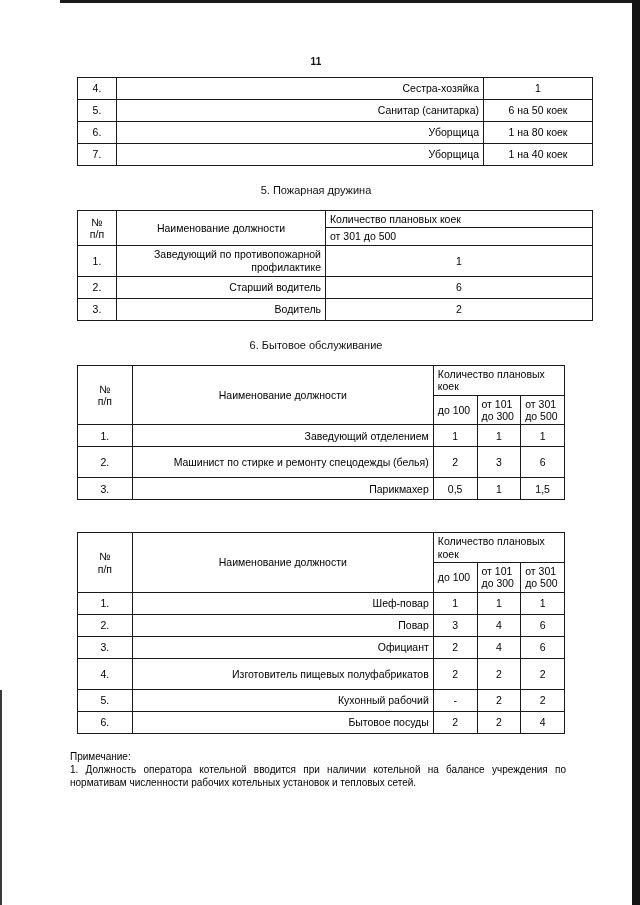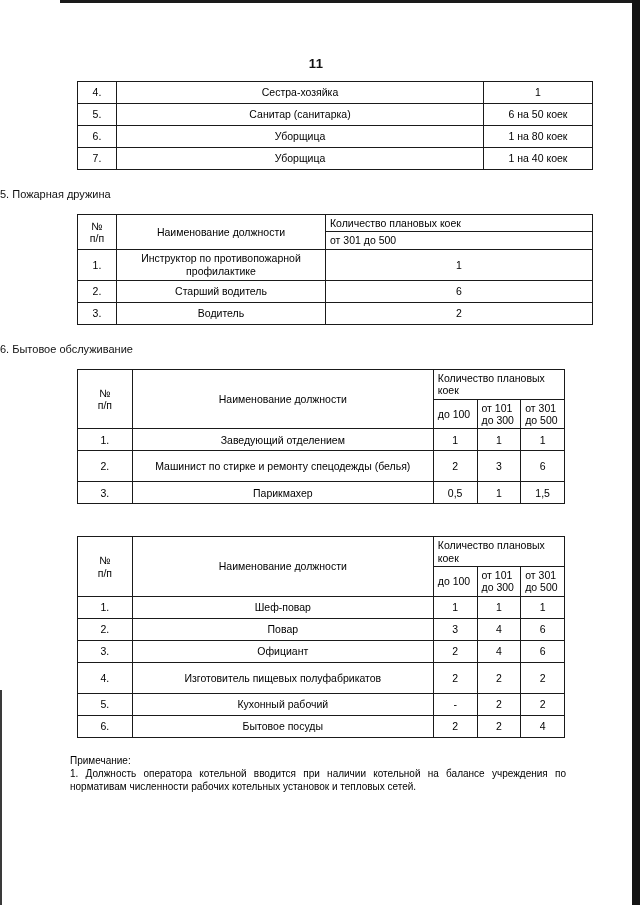--- a/index.html
+++ b/index.html
@@ -52,29 +52,30 @@
     position: absolute;
     top: 0;
     left: 0;
     width: 632px;
     height: 905px;
     padding: 0;
   }
 
   .page-number {
     text-align: center;
-    font-size: 13px;
+    font-size: 10px;
     font-weight: 700;
     margin: 0;
     padding-top: 56px;
     letter-spacing: 0.3px;
     color: #111;
   }
 
   .section-title {
+    text-align: center;
     font-size: 11px;
     font-weight: 400;
     color: #111;
     margin: 0;
     padding: 0;
   }
 
   table.doc-table {
     border-collapse: collapse;
     table-layout: fixed;
@@ -90,21 +91,21 @@
     vertical-align: middle;
     font-weight: 400;
     line-height: 1.18;
   }
   td.col-num, th.col-num {
     width: 30px;
     text-align: center;
     font-weight: 700;
   }
   td.col-name, th.col-name {
-    text-align: center;
+    text-align: right;
     padding-left: 5px;
   }
   td.col-val, th.col-val {
     text-align: center;
     font-weight: 700;
   }
   th.head-cell {
     text-align: left;
     font-weight: 400;
     padding: 3px 4px;
@@ -208,21 +209,21 @@
           <th class="head-name" rowspan="2">Наименование должности</th>
           <th class="head-cell" colspan="1">Количество плановых коек</th>
         </tr>
         <tr>
           <th class="head-cell">от 301 до 500</th>
         </tr>
       </thead>
       <tbody>
         <tr class="row-tall">
           <td class="col-num">1.</td>
-          <td class="col-name">Инструктор по противопожарной профилактике</td>
+          <td class="col-name">Заведующий по противопожарной профилактике</td>
           <td class="col-val">1</td>
         </tr>
         <tr class="row-std">
           <td class="col-num">2.</td>
           <td class="col-name">Старший водитель</td>
           <td class="col-val">6</td>
         </tr>
         <tr class="row-std">
           <td class="col-num">3.</td>
           <td class="col-name">Водитель</td>

